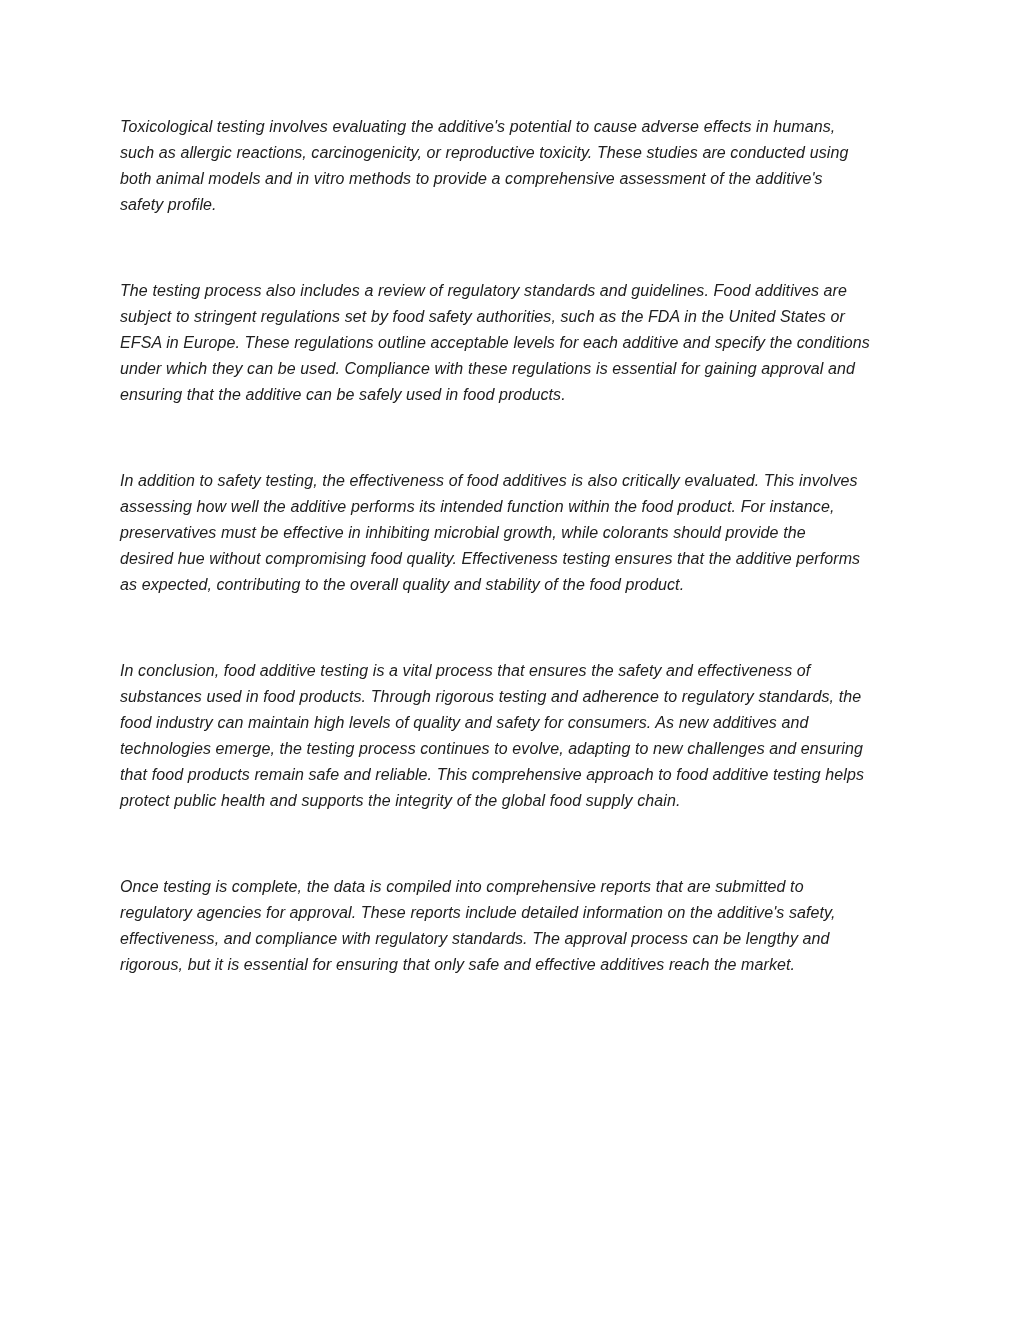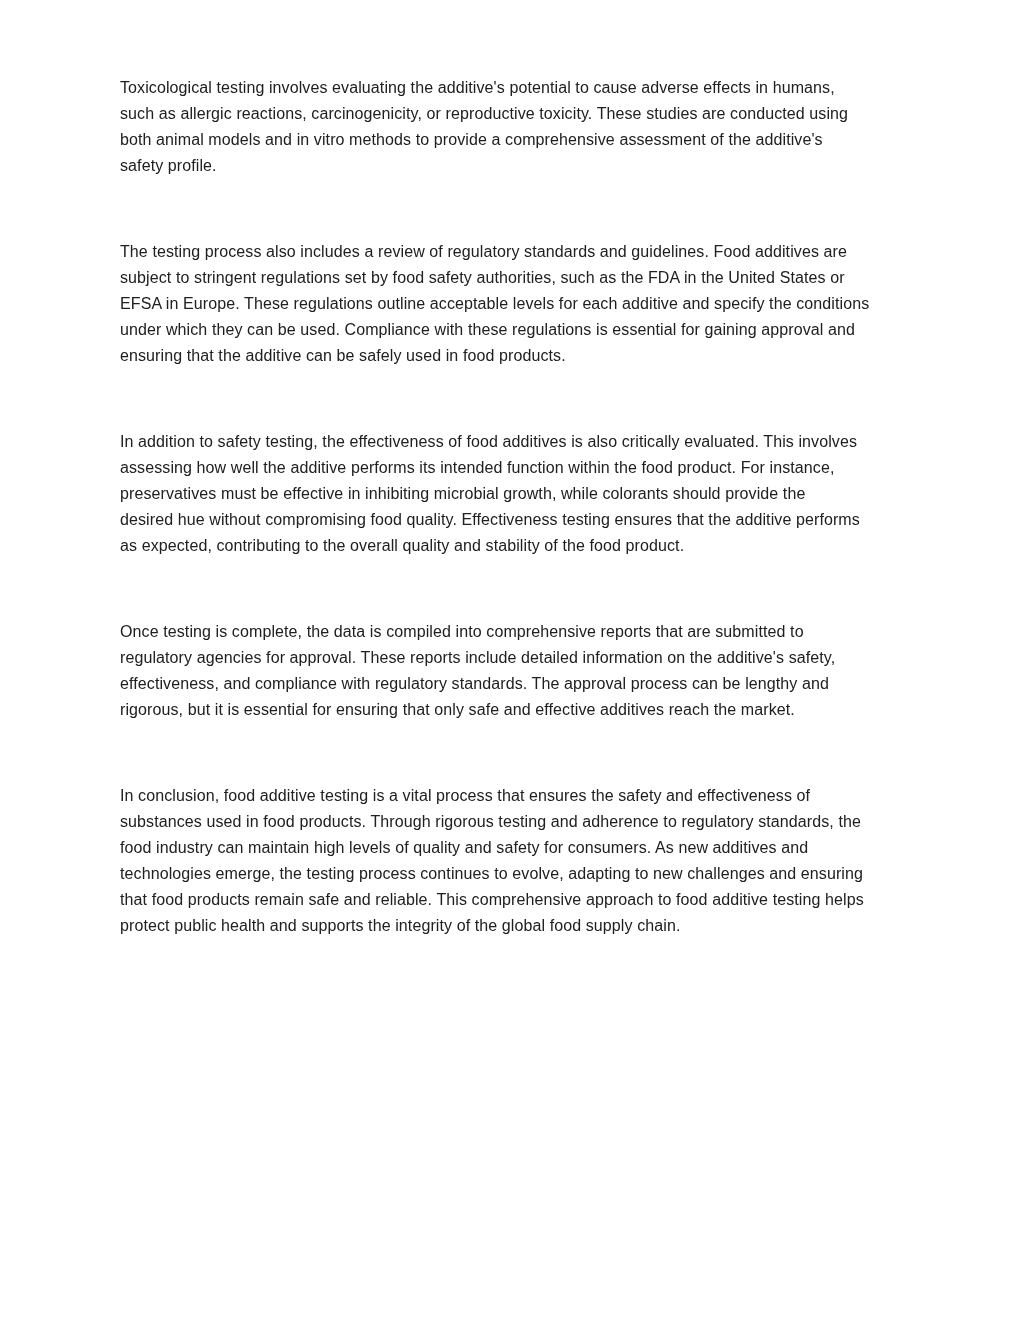--- a/index.html
+++ b/index.html
@@ -12,22 +12,23 @@
     width: 1024px;
     height: 1325px;
     background: #ffffff;
     overflow: hidden;
   }
   .doc-body {
     position: absolute;
     top: 0;
     left: 120px;
     width: 880px;
-    padding-top: 75px;
+    padding-top: 114px;
     box-sizing: border-box;
+    font-style: italic;
   }
   .para {
     margin: 0 0 60px 0;
     font-family: "Liberation Sans", "DejaVu Sans", sans-serif;
     font-size: 16px;
     line-height: 26px;
     color: #202020;
     white-space: pre-line;   
     text-align: left;
     letter-spacing: 0.1px;
@@ -45,24 +46,24 @@
     <p class="para">The testing process also includes a review of regulatory standards and guidelines. Food additives are
 subject to stringent regulations set by food safety authorities, such as the FDA in the United States or
 EFSA in Europe. These regulations outline acceptable levels for each additive and specify the conditions
 under which they can be used. Compliance with these regulations is essential for gaining approval and
 ensuring that the additive can be safely used in food products.</p>
     <p class="para">In addition to safety testing, the effectiveness of food additives is also critically evaluated. This involves
 assessing how well the additive performs its intended function within the food product. For instance,
 preservatives must be effective in inhibiting microbial growth, while colorants should provide the
 desired hue without compromising food quality. Effectiveness testing ensures that the additive performs
 as expected, contributing to the overall quality and stability of the food product.</p>
-    <p class="para">Once testing is complete, the data is compiled into comprehensive reports that are submitted to
-regulatory agencies for approval. These reports include detailed information on the additive's safety,
-effectiveness, and compliance with regulatory standards. The approval process can be lengthy and
-rigorous, but it is essential for ensuring that only safe and effective additives reach the market.</p>
     <p class="para">In conclusion, food additive testing is a vital process that ensures the safety and effectiveness of
 substances used in food products. Through rigorous testing and adherence to regulatory standards, the
 food industry can maintain high levels of quality and safety for consumers. As new additives and
 technologies emerge, the testing process continues to evolve, adapting to new challenges and ensuring
 that food products remain safe and reliable. This comprehensive approach to food additive testing helps
 protect public health and supports the integrity of the global food supply chain.</p>
+    <p class="para">Once testing is complete, the data is compiled into comprehensive reports that are submitted to
+regulatory agencies for approval. These reports include detailed information on the additive's safety,
+effectiveness, and compliance with regulatory standards. The approval process can be lengthy and
+rigorous, but it is essential for ensuring that only safe and effective additives reach the market.</p>
   </div>
 </div>
 
 </body></html>

